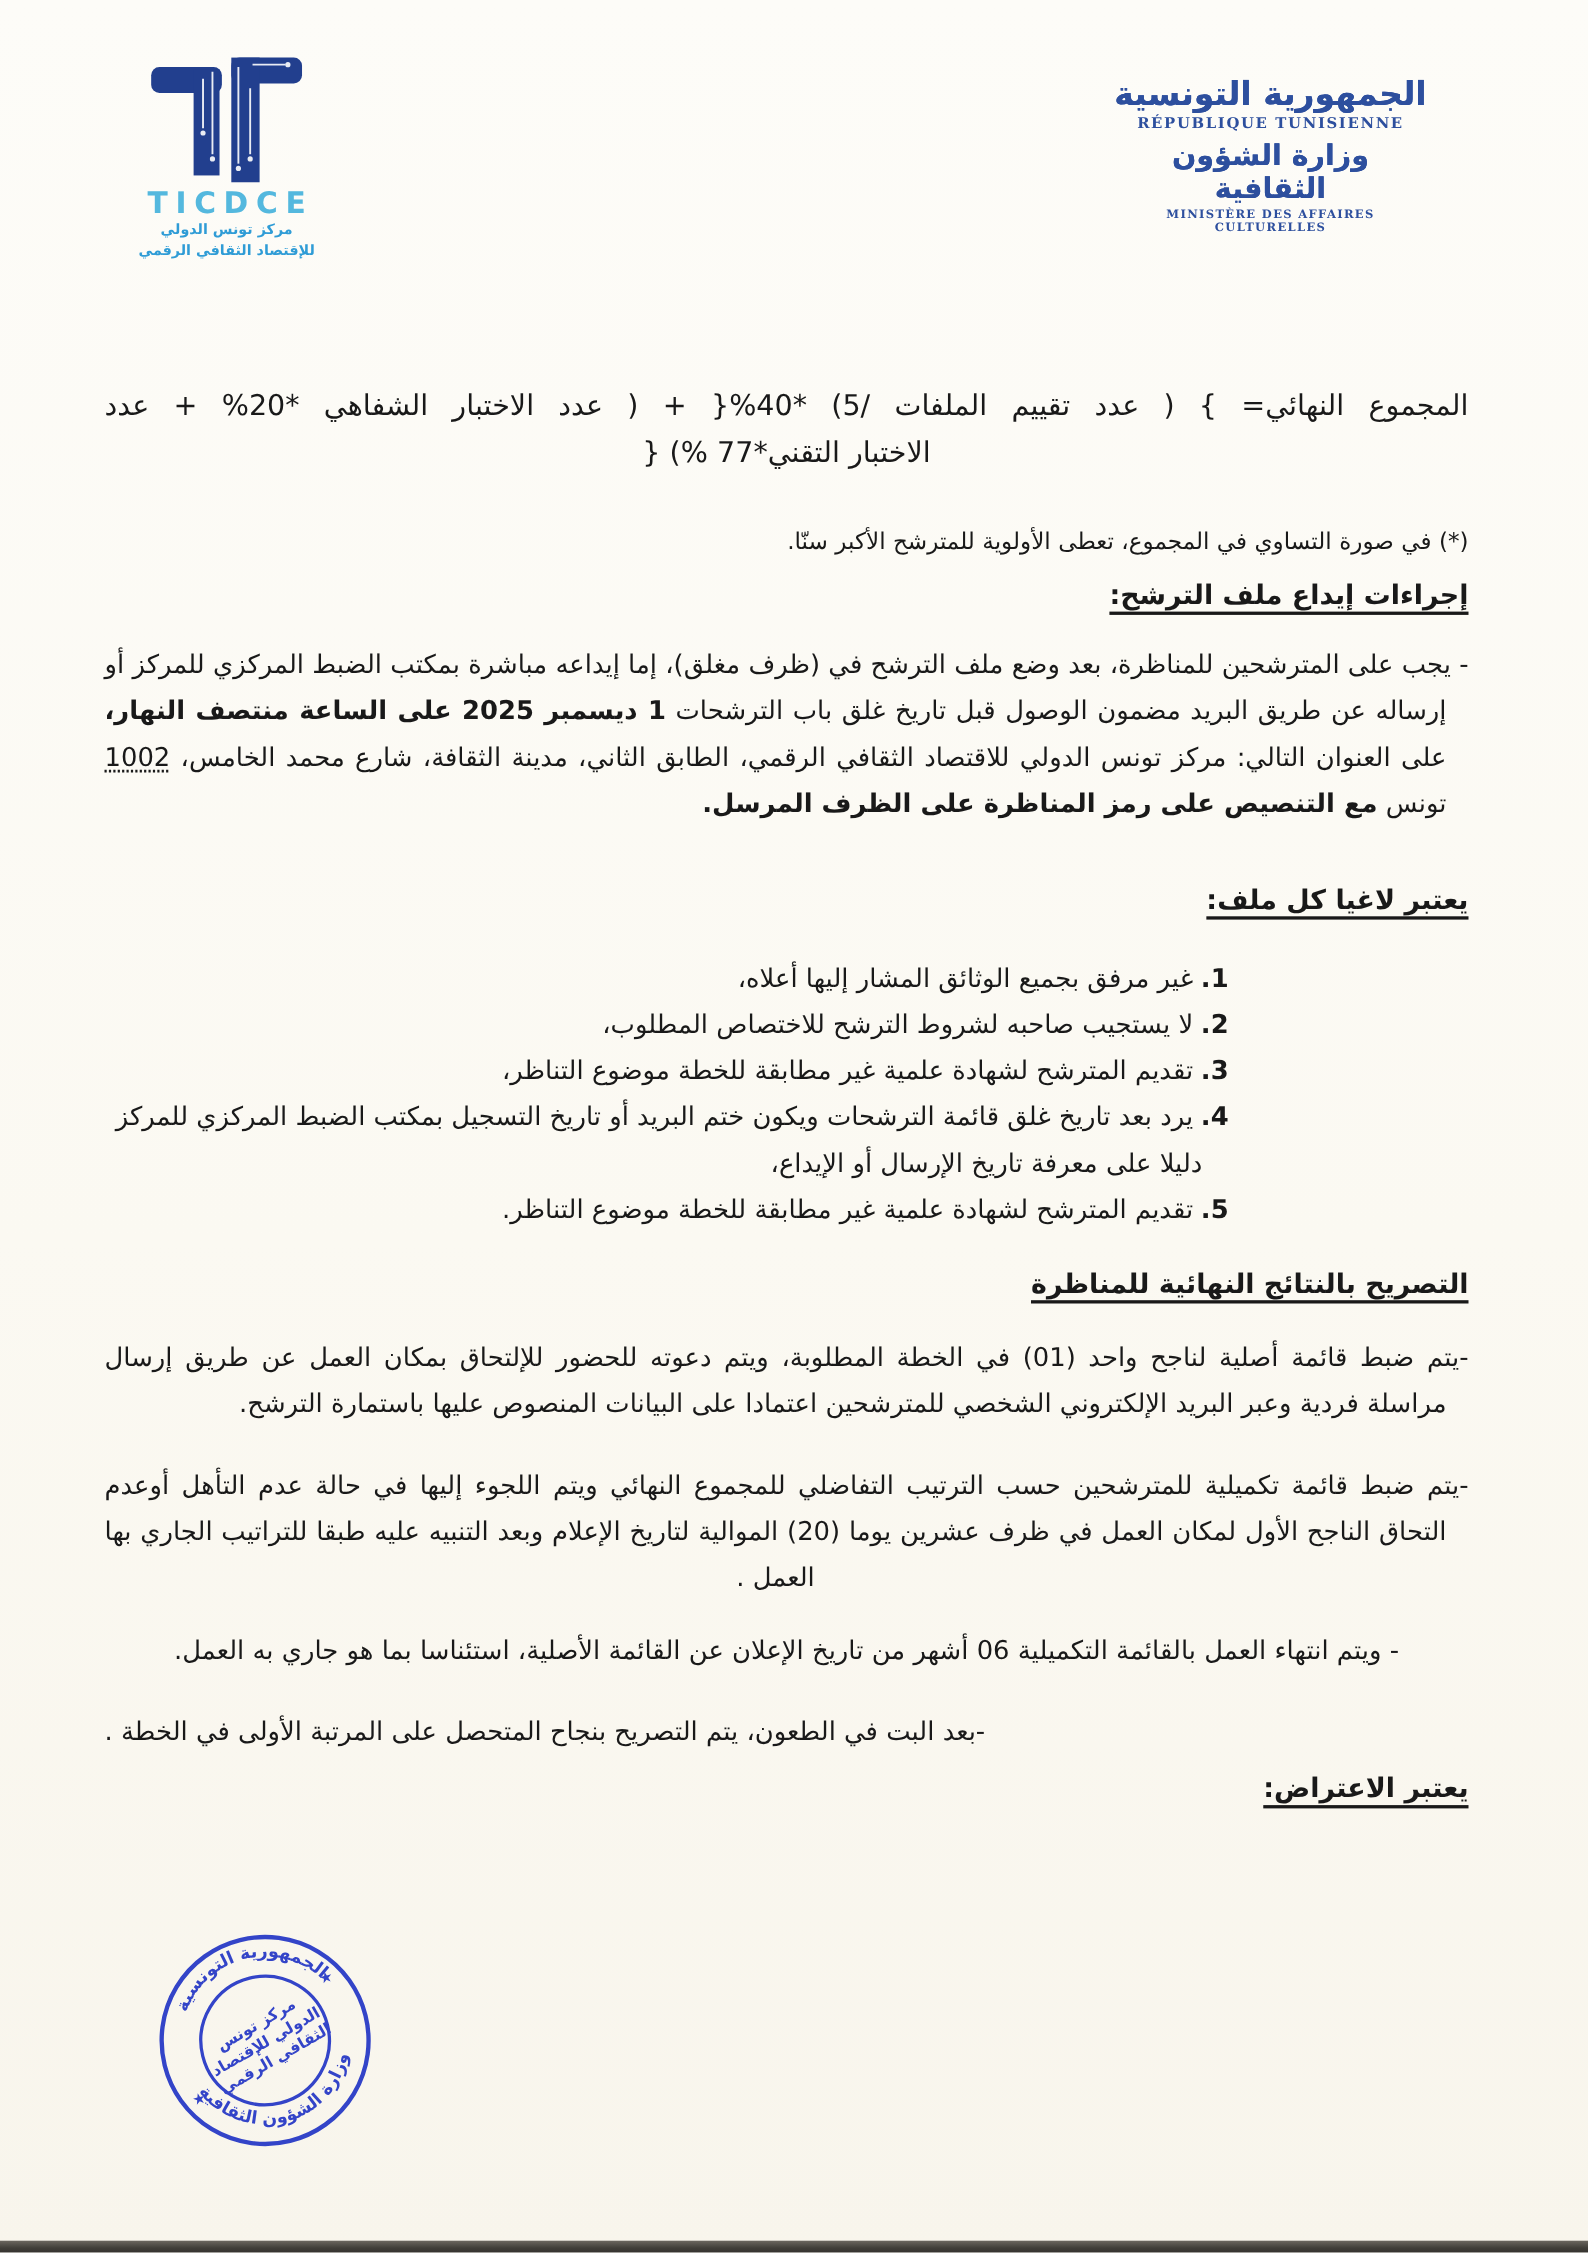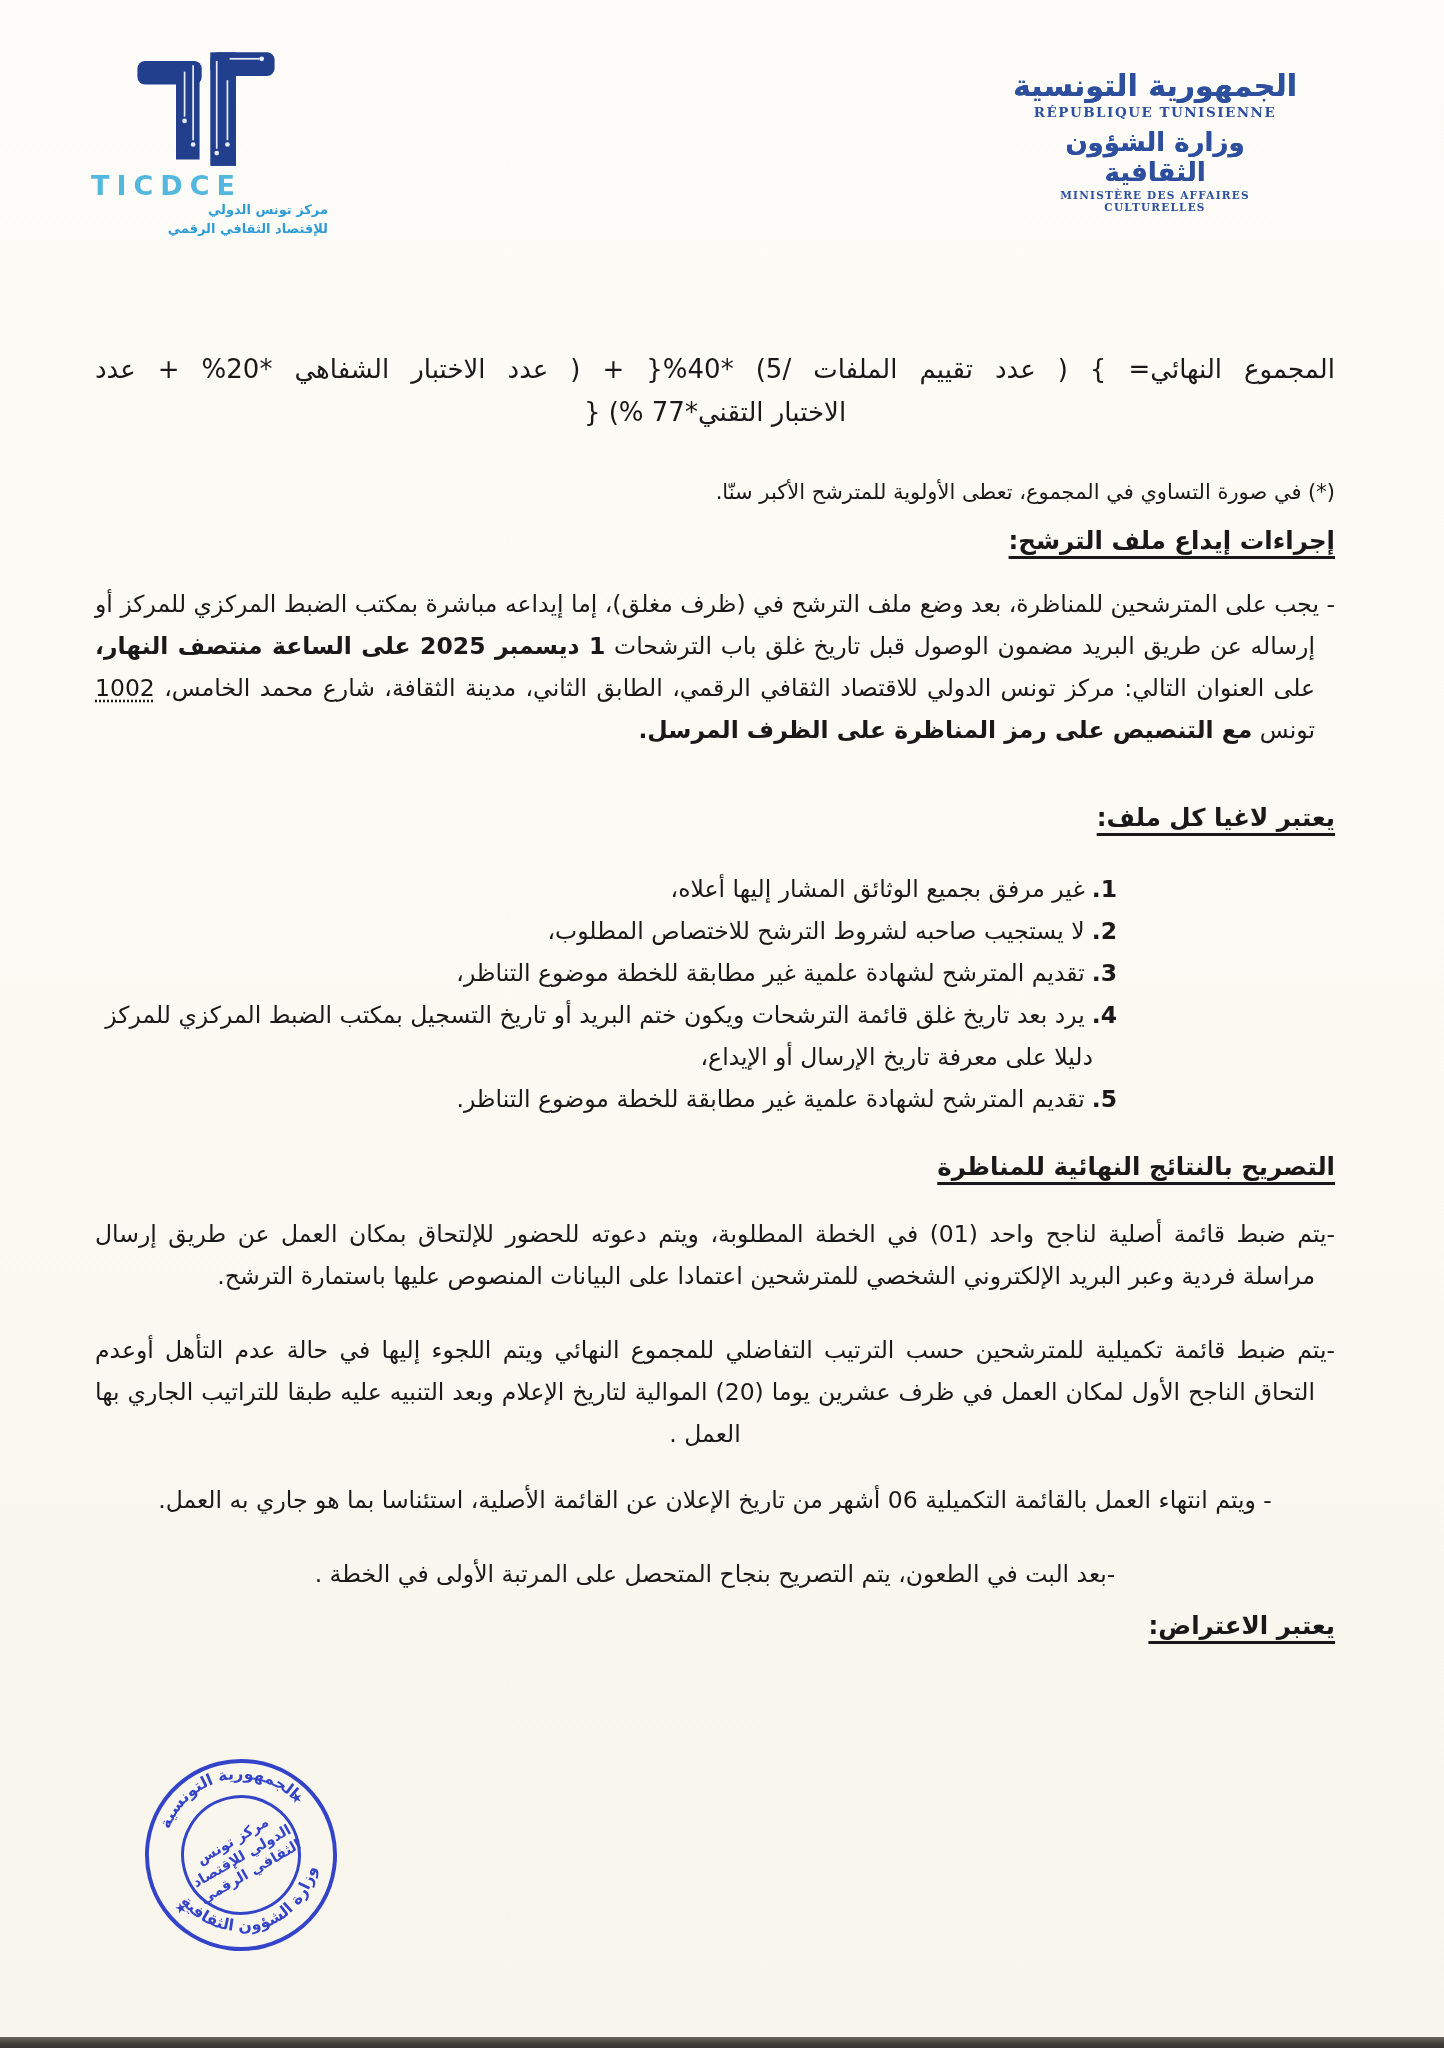--- a/index.html
+++ b/index.html
@@ -3,21 +3,21 @@
 <meta charset="utf-8">
 <style>
   html,body { margin:0; padding:0; }
   .page {
     position:relative; width:1444px; height:2048px; overflow:hidden;
     background:linear-gradient(180deg,#fdfcf8 0%,#fbf9f2 55%,#f8f5ec 100%);
     font-family:"DejaVu Sans", sans-serif; color:#222;
   }
 
   
-  .logo { position:absolute; left:84px; top:48px; width:244px; }
+  .logo { position:absolute; left:84px; top:48px; width:244px; text-align:center; }
   .logo svg { display:block; margin:0 auto; }
   .logo-acronym { color:#54b8de; font-weight:bold; font-size:27px; letter-spacing:7px; padding-left:7px; margin-top:4px; }
   .logo-ar { color:#2f9cd6; font-size:13px; font-weight:bold; line-height:1.45; direction:rtl; }
 
   
   .emblem { position:absolute; right:146px; top:68px; width:286px; text-align:center; color:#2d4f9e; }
   .emblem-ar1 { font-size:30px; font-weight:bold; direction:rtl; text-shadow:0 0 .5px #2d4f9e; }
   .emblem-fr1 { font-family:"DejaVu Serif", serif; font-size:13.5px; letter-spacing:1.5px; margin-top:1px; font-weight:bold; }
   .emblem-ar2 { font-size:26px; font-weight:bold; direction:rtl; margin-top:7px; text-shadow:0 0 .5px #2d4f9e; }
   .emblem-fr2 { font-family:"DejaVu Serif", serif; font-size:10.5px; letter-spacing:1.2px; margin-top:2px; font-weight:bold; }
@@ -26,21 +26,21 @@
   .content { position:absolute; left:95px; right:109px; top:348px; direction:rtl; color:#191919; }
   .formula { font-weight:normal; font-size:26px; line-height:43px; }
   .stretch { text-align:justify; text-align-last:justify; text-justify:inter-word; }
   .formula-line2 { text-align:center; }
   .note { margin:46px 0 0; font-size:21px; text-align:right; }
   .sec { margin:0; font-size:24.5px; font-weight:bold; text-align:right;
          text-decoration:underline; text-decoration-thickness:2.5px; text-underline-offset:7px; }
   .par { margin:0; font-size:23.5px; line-height:42px; text-align:justify; }
   .dash-par { padding-right:20px; text-indent:-20px; }
   .last-center { text-align-last:center; }
-  .single { text-align:center; }
+  .single { text-align:left; }
   .b { font-weight:bold; }
   .u-dot { text-decoration:underline dotted; text-underline-offset:4px; }
 
   .numlist { margin-top:36px; padding-right:218px; font-size:23.5px; line-height:42px; }
   .numrow { padding-right:24px; text-indent:-24px; text-align:right; }
   .num { font-weight:bold; margin-left:7px; }
 
   
   .stamp { position:absolute; left:142px; top:1756px; width:198px; height:198px;
            transform:rotate(-14deg); opacity:.93; }

